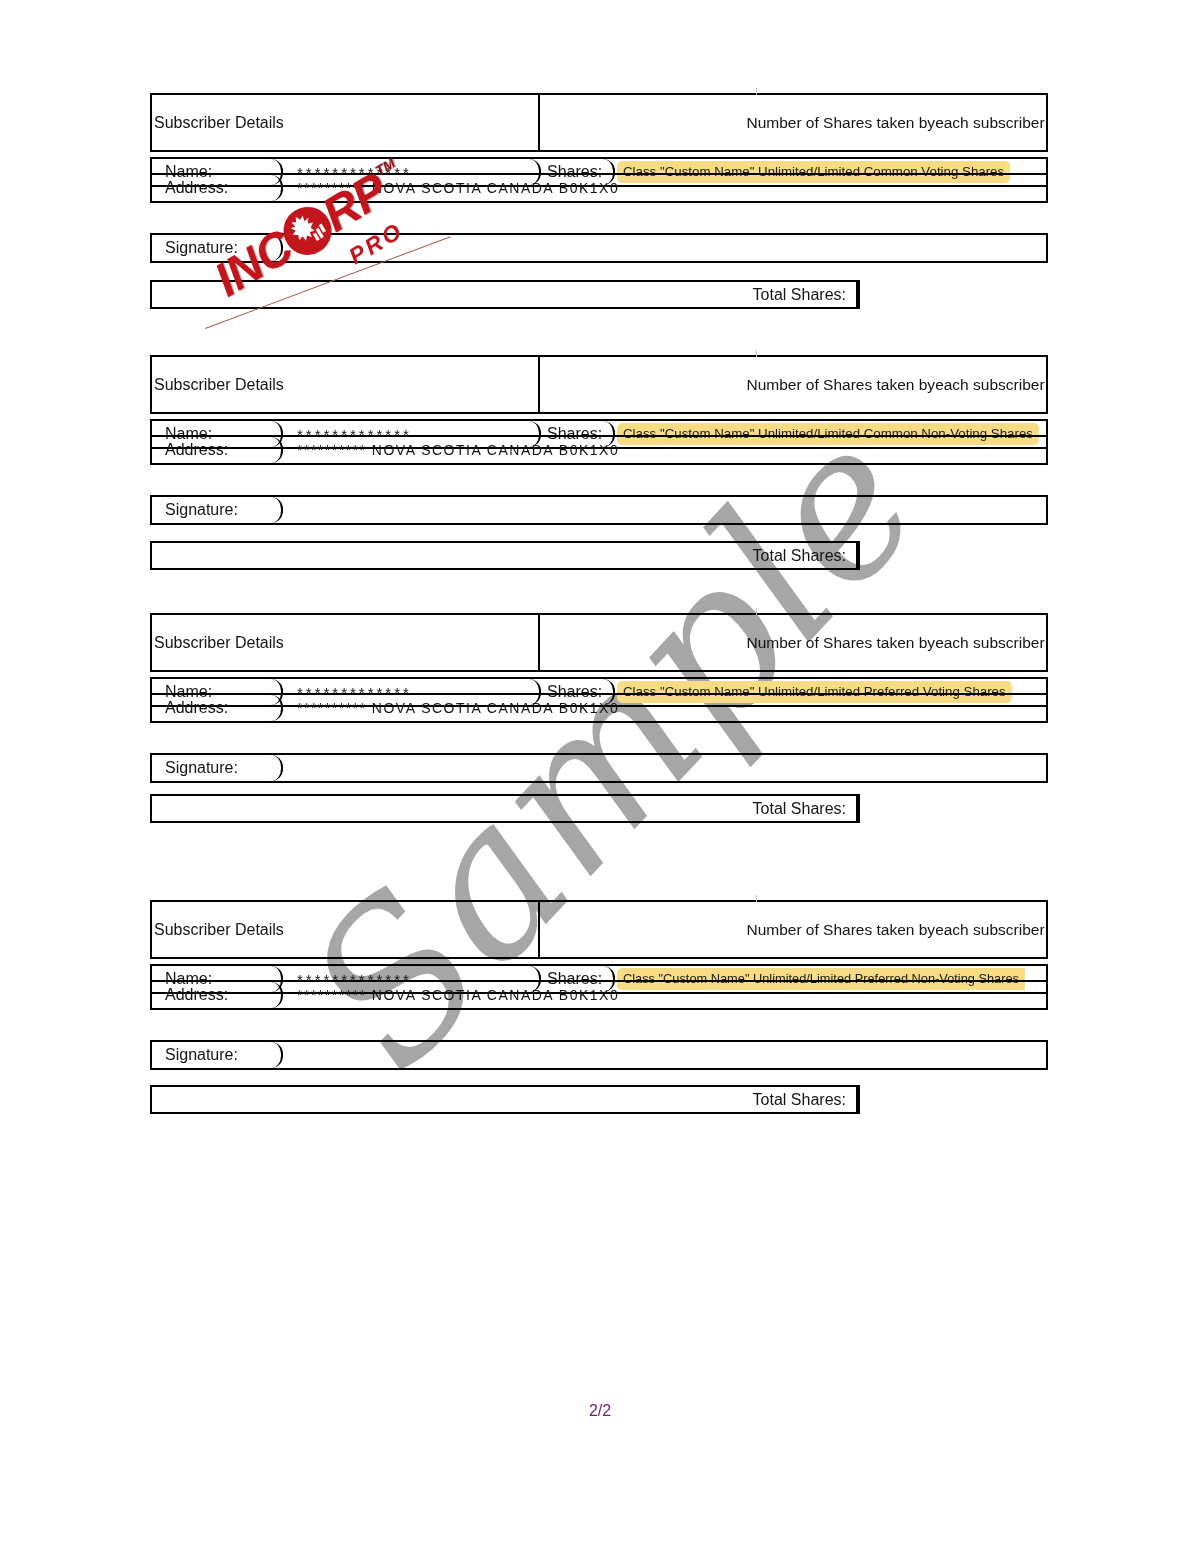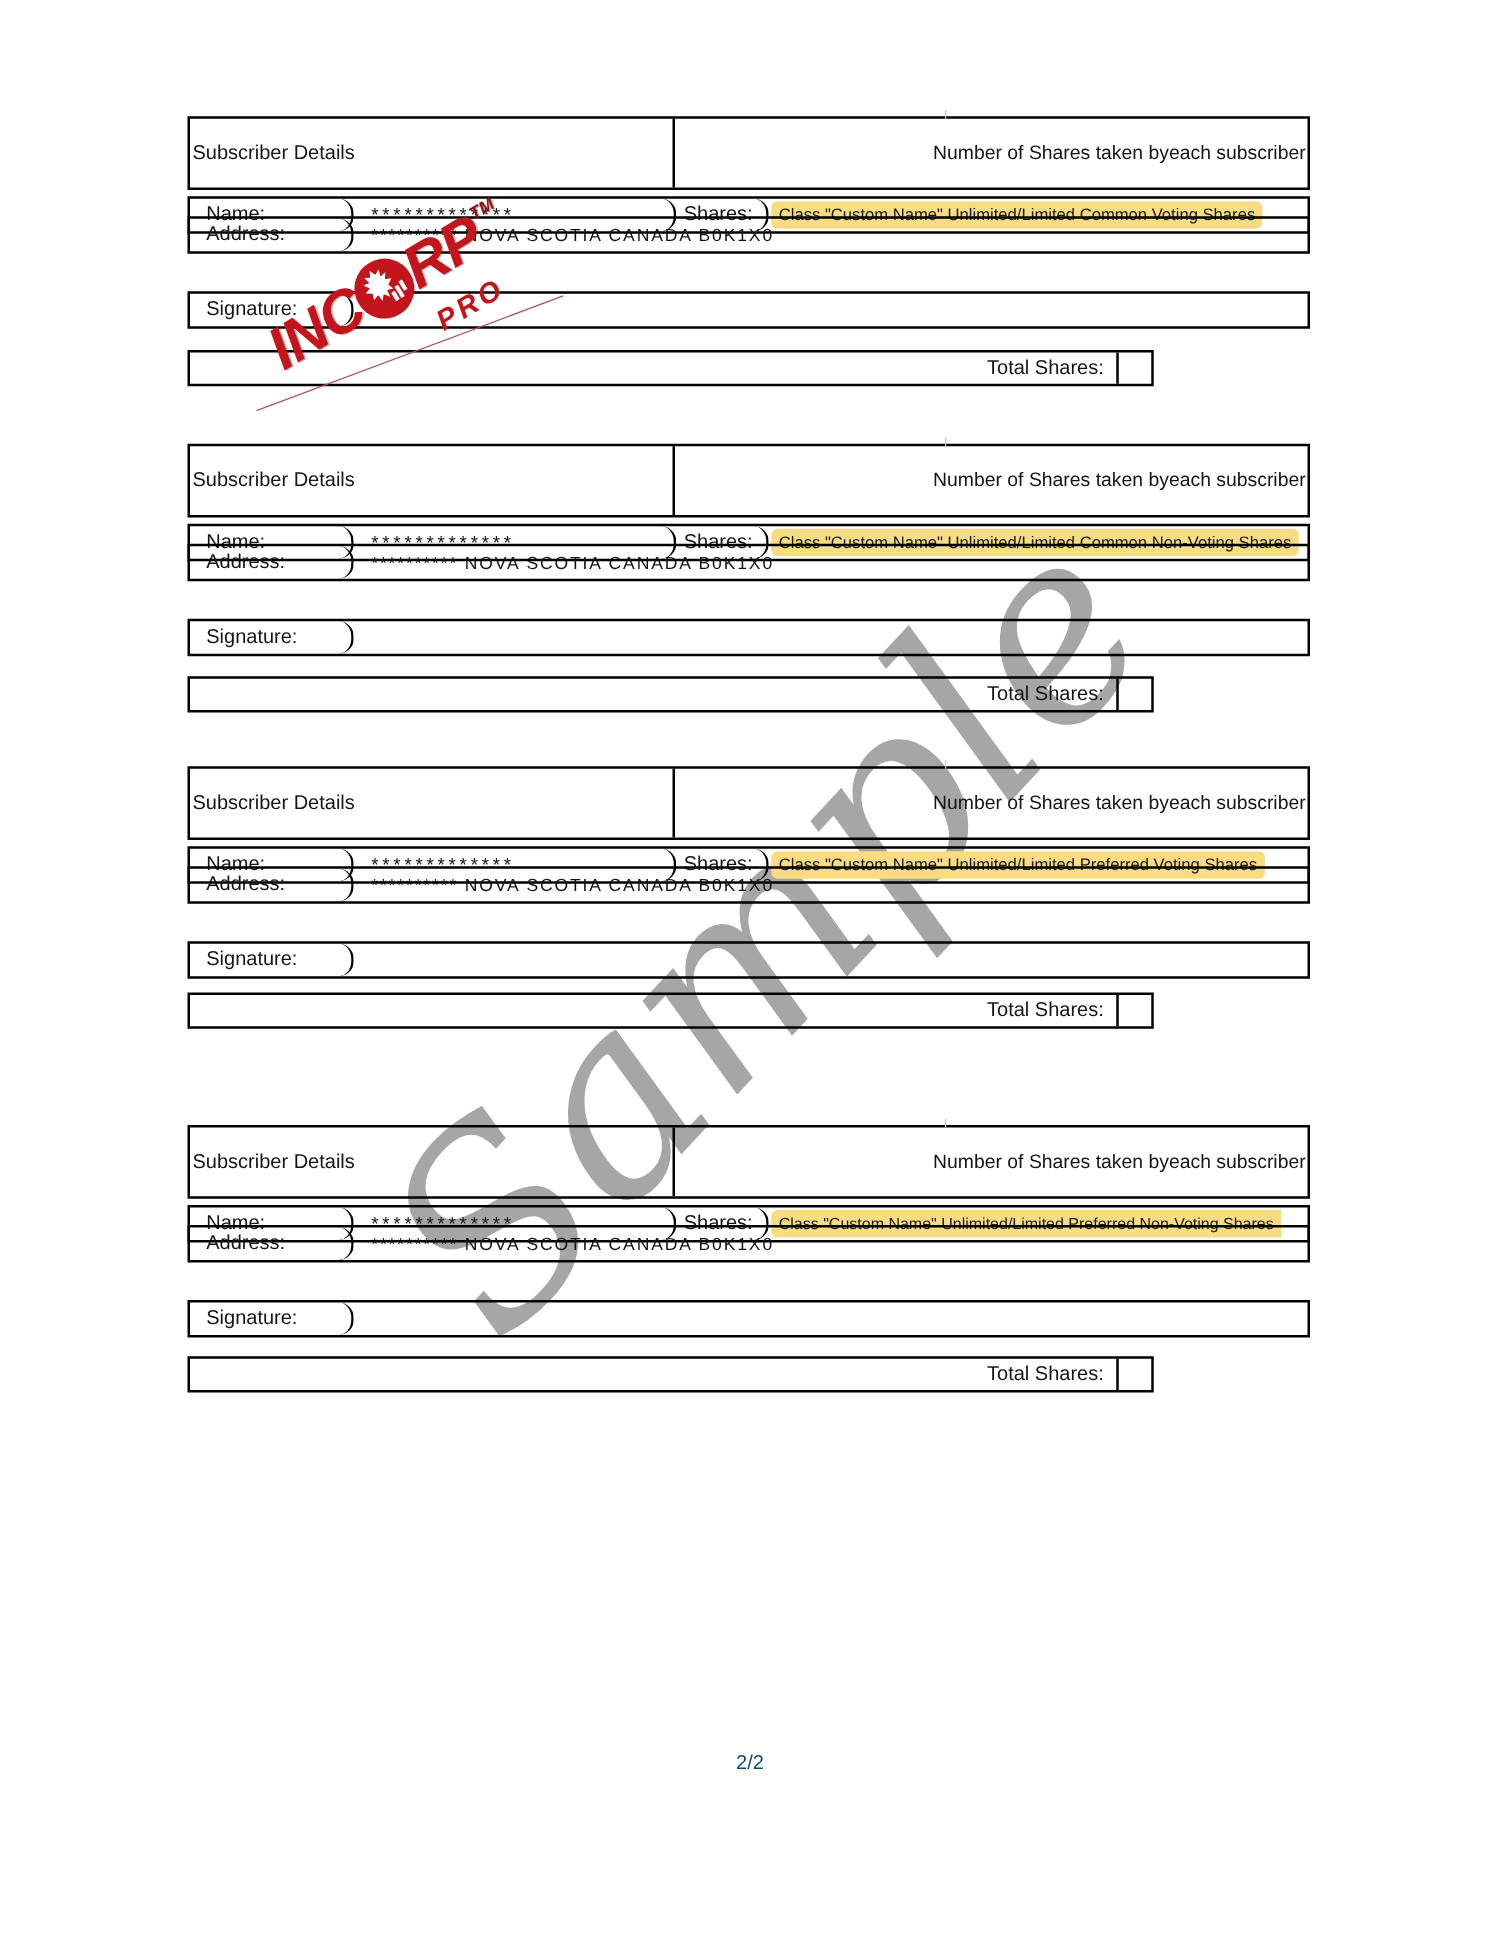--- a/index.html
+++ b/index.html
@@ -48,21 +48,21 @@
   .shares-cell{flex:1;padding-left:2px;overflow:hidden;}
   .hl{
     background:#F7DC84;border-radius:5px;padding:3px 6px 4px 6px;
     font-size:13.3px;white-space:nowrap;color:#1a1a1a;
   }
   .b4 .hl{font-size:12.8px;border-top-right-radius:0;border-bottom-right-radius:0;}
   .addr-value{flex:1;padding-left:14px;font-size:14px;letter-spacing:1.5px;}
   .sig-value{flex:1;}
 
   .total-row{
-    position:absolute;left:0;width:773px;height:29px;top:187px;
+    position:absolute;left:0;width:710px;height:29px;top:187px;
     border:2px solid #000;box-sizing:border-box;display:flex;align-items:stretch;
   }
   .b2 .total-row{top:186px}
   .b3 .total-row{top:181px}
   .b4 .total-row{top:185px}
   .total-label{
     width:743px;border-right:2px solid #000;box-sizing:border-box;
     display:flex;align-items:center;justify-content:flex-end;
     padding-right:10px;font-size:16px;
   }
@@ -84,21 +84,21 @@
     font-weight:bold;font-style:italic;font-size:23px;letter-spacing:3px;color:#C3161C;
   }
   .logo-line{
     position:absolute;left:0px;top:168px;width:262px;height:1px;background:#a85a52;
     transform:rotate(-20.5deg);transform-origin:0 0;
   }
 
   
   .footer{
     position:absolute;left:0;top:1402px;width:1200px;text-align:center;
-    font-size:16px;color:#0c4a6e;z-index:2;
+    font-size:16px;color:#701a75;z-index:2;
   }
 </style>
 </head>
 <body>
 
 <div class="page">
 
   <div class="watermark">Sample</div>
 
   <div class="block b1">

